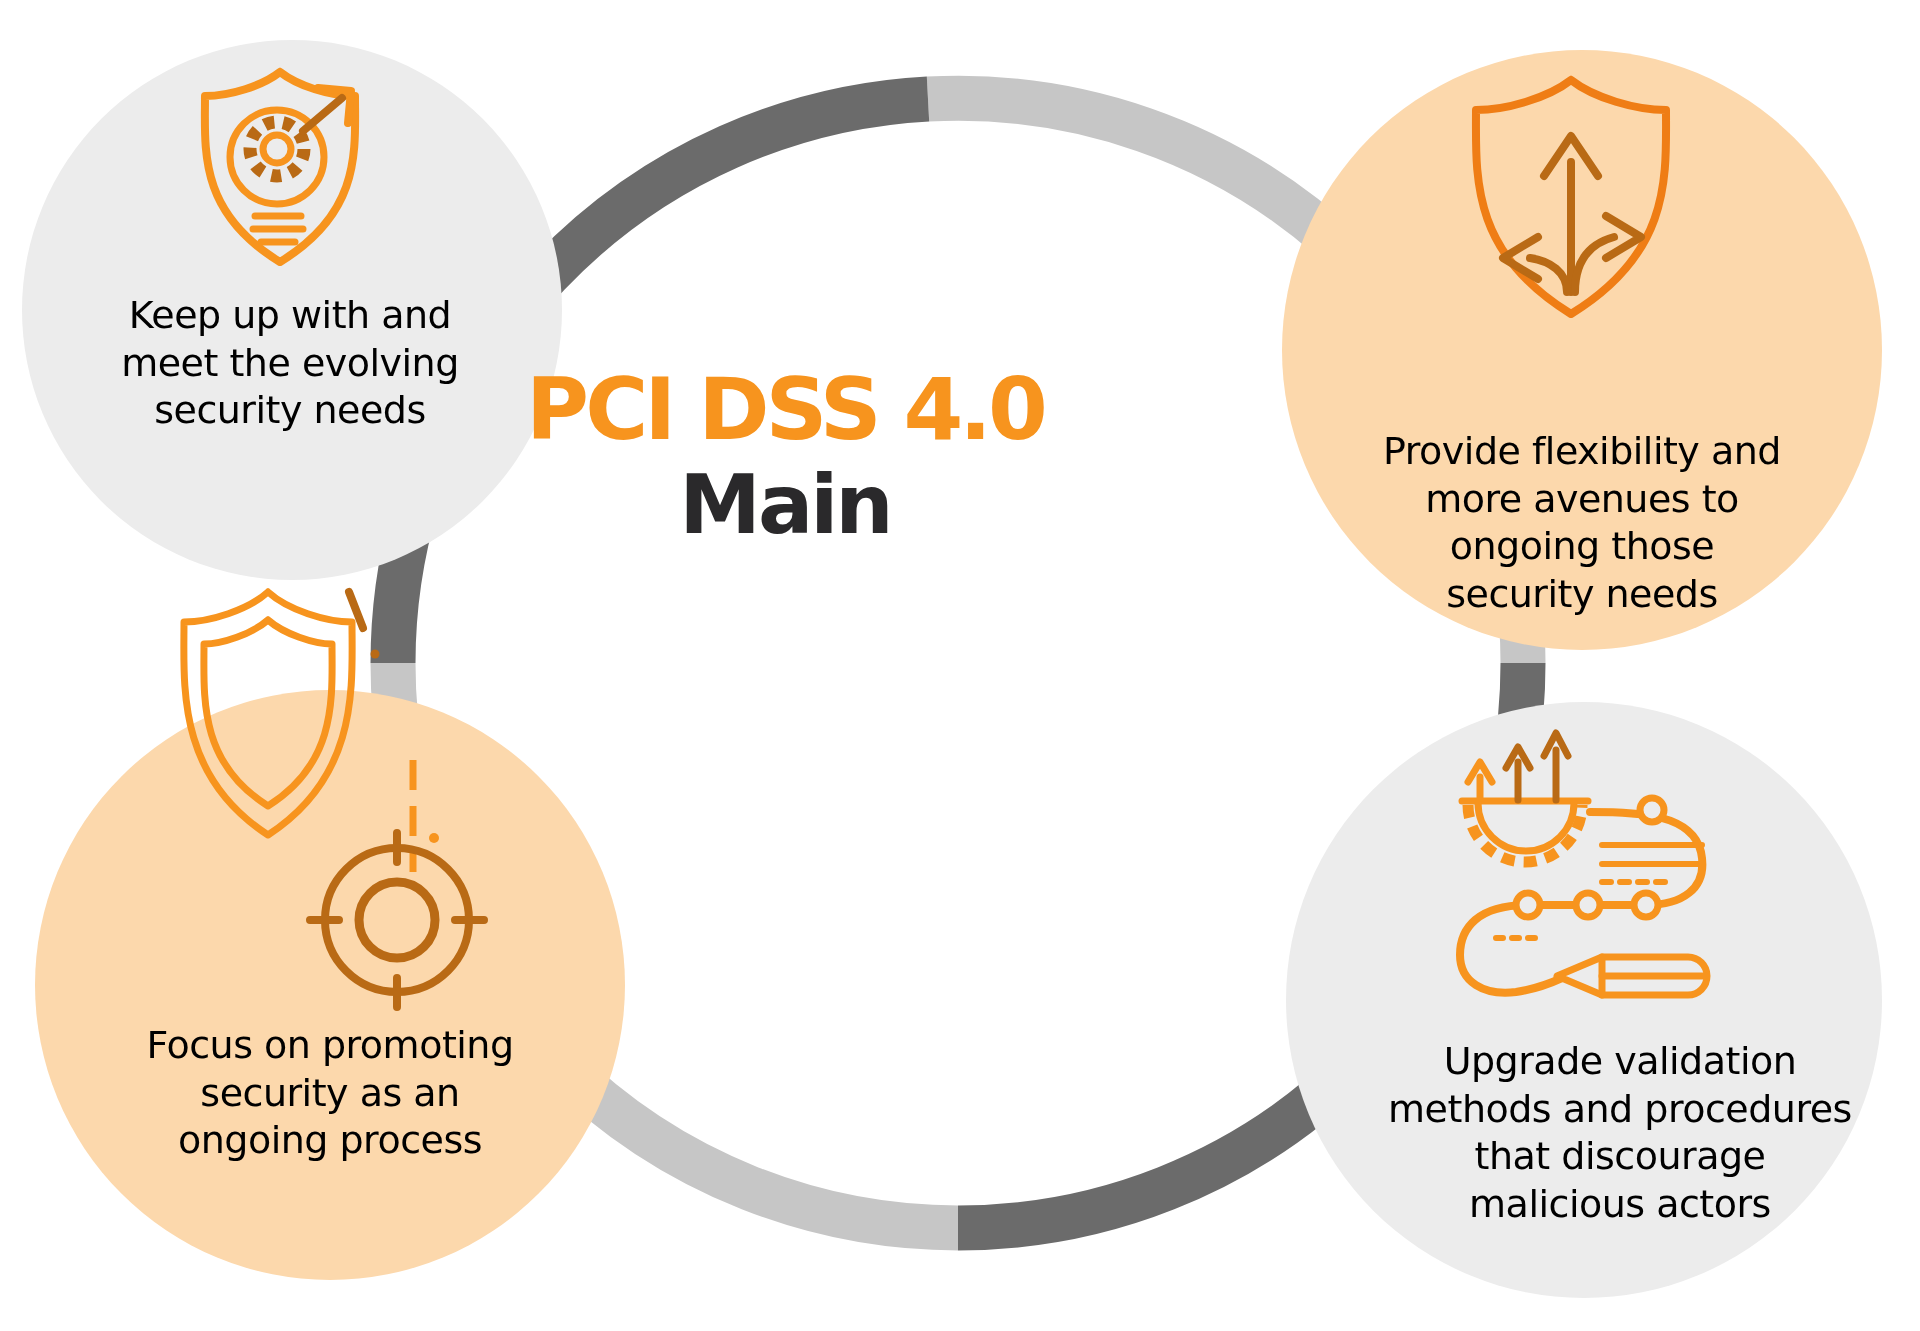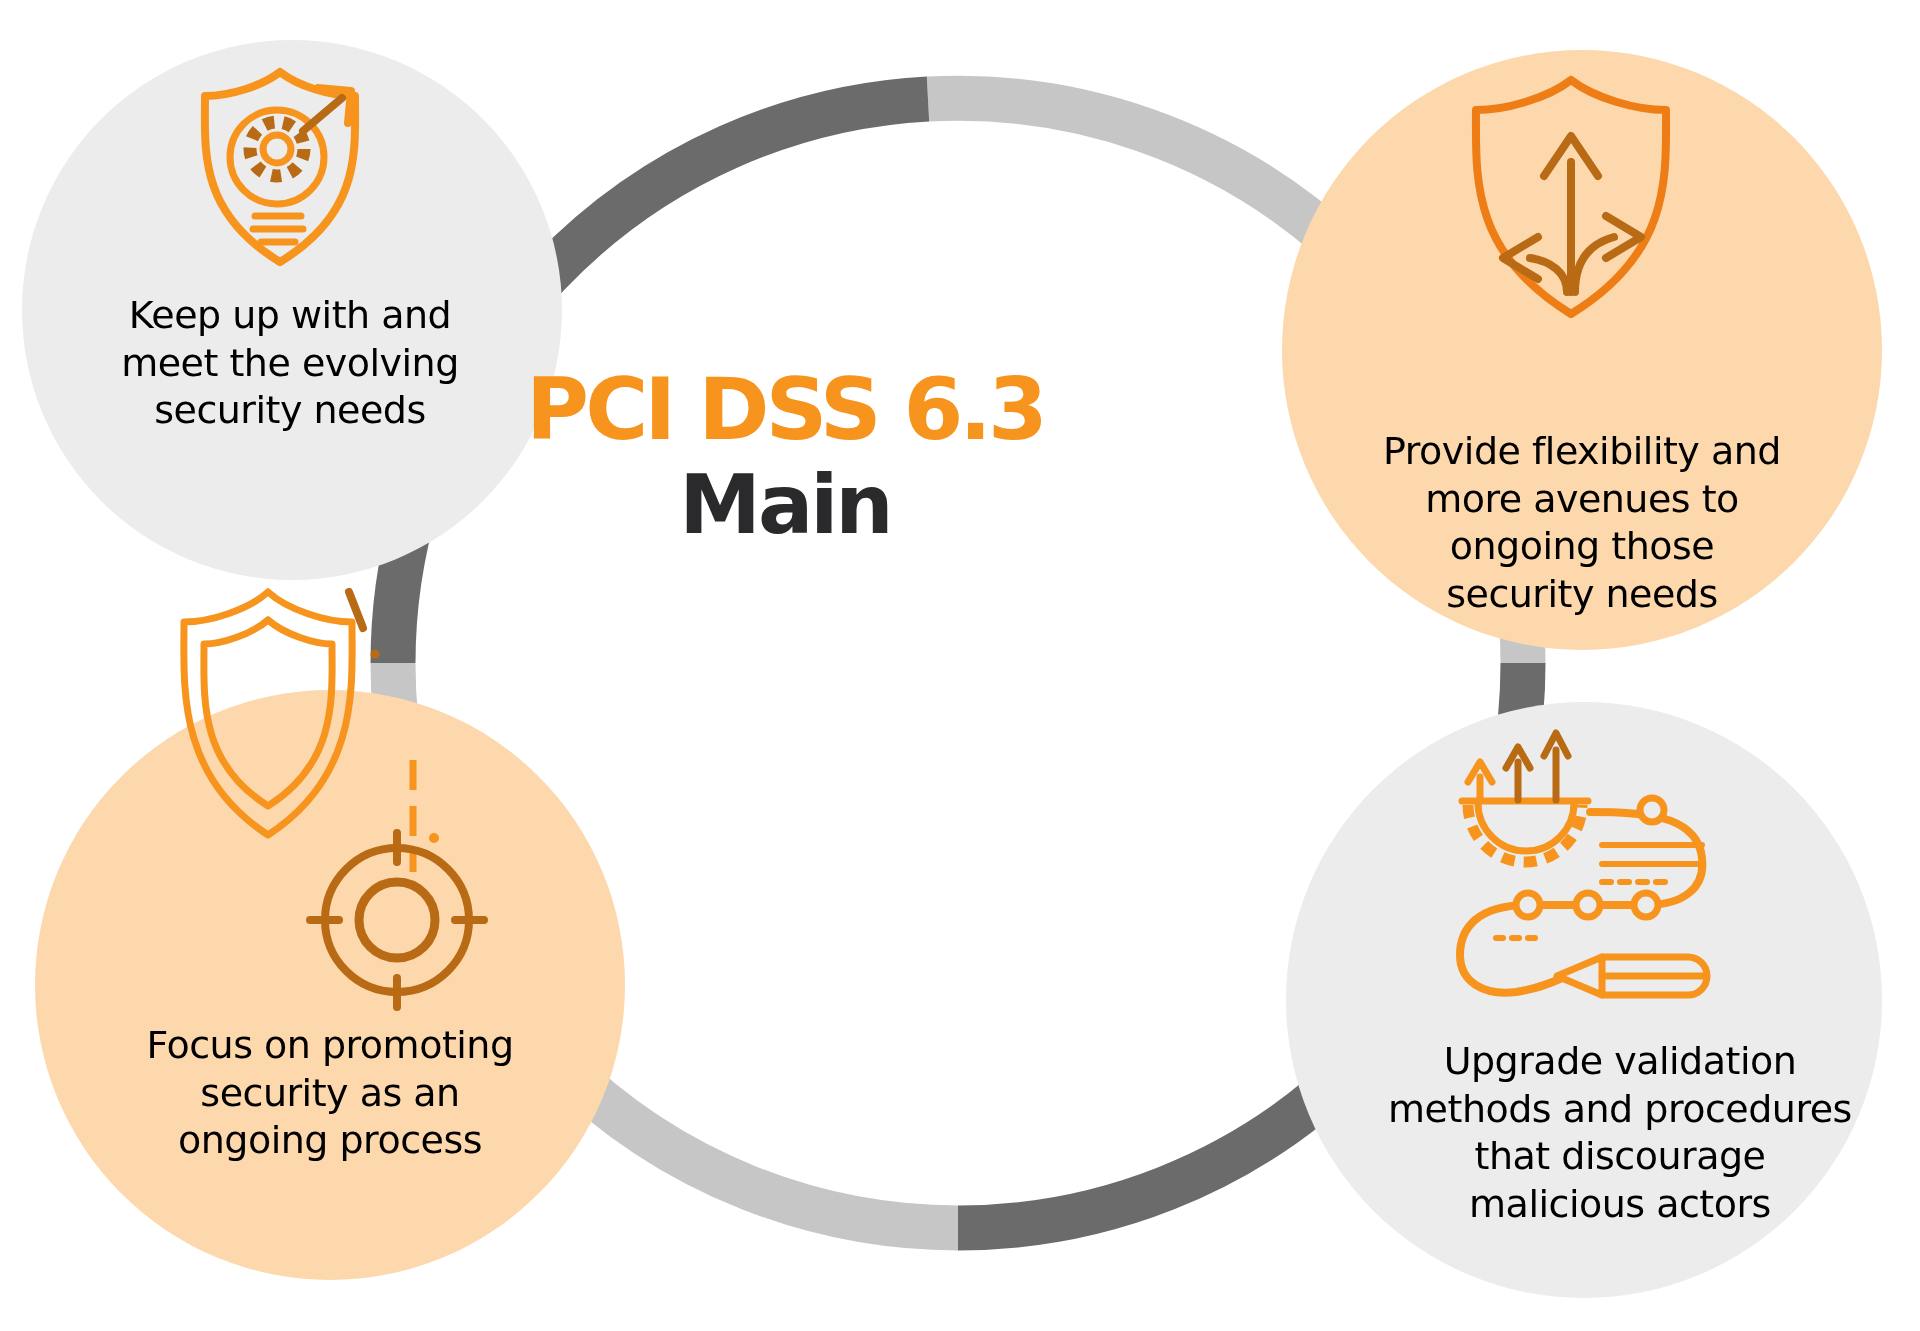--- a/index.html
+++ b/index.html
@@ -144,17 +144,17 @@
   <div class="bubble-label label-bl">Focus on promoting
 security as an
 ongoing process</div>
 
   <div class="bubble-label label-br">Upgrade validation
 methods and procedures
 that discourage
 malicious actors</div>
 
   <div class="title-block">
-    <div class="title-orange">PCI DSS 6.3</div>
+    <div class="title-orange">PCI DSS 4.0</div>
     <div class="title-dark">Main</div>
   </div>
 
 </div>
 
 </body></html>

